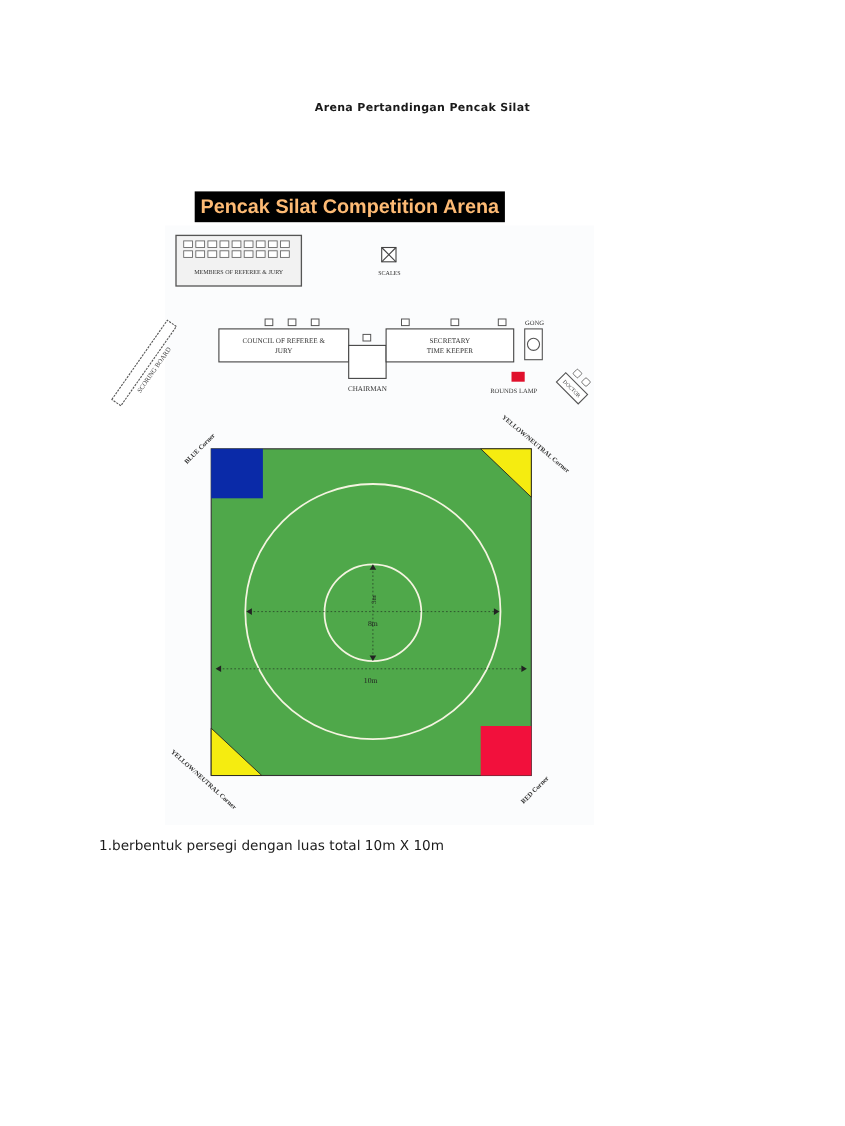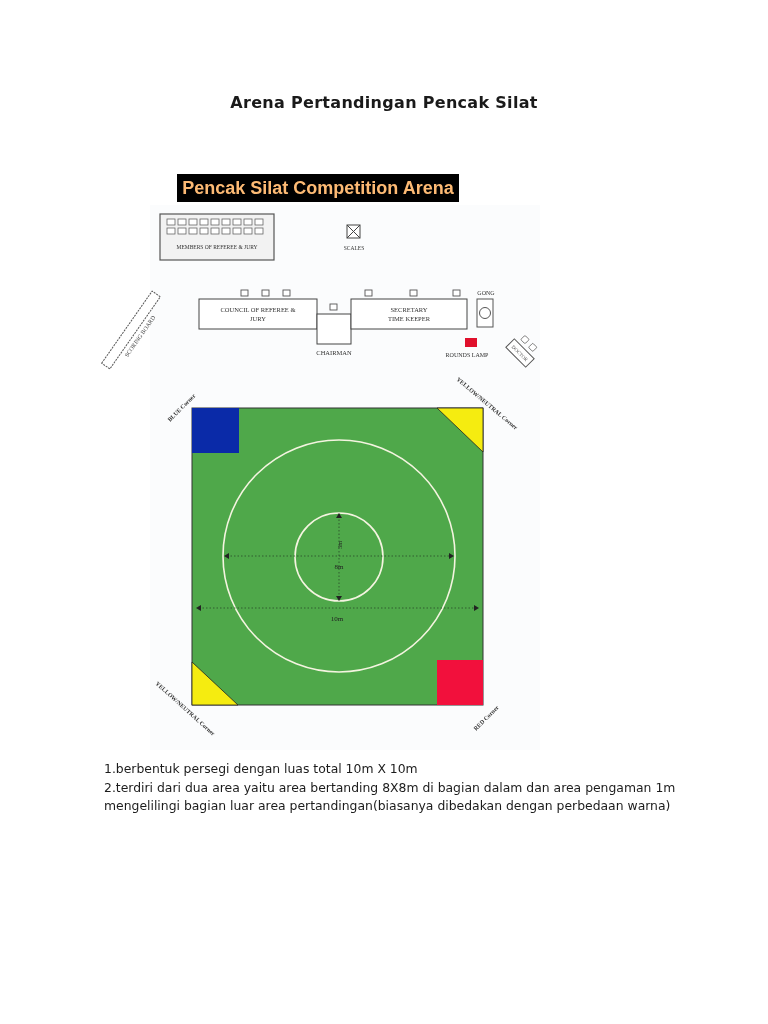--- a/index.html
+++ b/index.html
@@ -1,20 +1,20 @@
 <!DOCTYPE html>
 <html><head>
   <meta charset="utf-8">
   <style>
     html, body { margin: 0; padding: 0; background: #ffffff; }
     body { width: 768px; height: 1024px; position: relative; overflow: hidden; font-family: "DejaVu Sans", sans-serif; color: #222; }
-    .page-title { position: absolute; top: 93px; left: 0; width: 768px; text-align: center; font-size: 16px; font-weight: bold; letter-spacing: 0.3px; color: #1a1a1a; }
+    .page-title { position: absolute; top: 93px; left: 0; width: 768px; text-align: center; font-size: 10px; font-weight: bold; letter-spacing: 0.3px; color: #1a1a1a; }
     .banner { position: absolute; left: 177px; top: 174px; width: 282px; height: 28px; background: #000; color: #fdba74; font-family: "Liberation Sans", sans-serif; font-weight: bold; font-size: 18px; line-height: 28px; text-align: center; }
     .diagram { position: absolute; left: 0; top: 0; width: 768px; height: 760px; }
-    .body-text { position: absolute; left: 90px; top: 760px; width: 600px; font-size: 12.4px; line-height: 18.6px; color: #1c1c1c; margin-left: 14px; }
+    .body-text { position: absolute; left: 90px; top: 760px; width: 600px; font-size: 12.4px; line-height: 18.6px; color: #1c1c1c; }
     .body-text p { margin: 0; }
     svg text { font-family: "Liberation Serif", serif; }
   </style>
 </head>
 <body>
 
 <div class="page-title">Arena Pertandingan Pencak Silat</div>
 
 <div class="diagram">
   <svg width="768" height="760" viewBox="0 0 768 760" xmlns="http://www.w3.org/2000/svg">
@@ -137,14 +137,13 @@
     <text x="456" y="380" font-size="6" font-weight="bold" fill="#333" transform="rotate(40,456,380)">YELLOW/NEUTRAL Corner</text>
     <text x="155" y="684" font-size="6" font-weight="bold" fill="#333" transform="rotate(42,155,684)">YELLOW/NEUTRAL Corner</text>
     <text x="476" y="731" font-size="6" font-weight="bold" fill="#333" transform="rotate(-45,476,731)">RED Corner</text>
   </svg>
 </div>
 
 <div class="banner">Pencak Silat Competition Arena</div>
 
 <div class="body-text">
   <p>1.berbentuk persegi dengan luas total 10m X 10m</p>
-  <p>2.terdiri dari dua area yaitu area bertanding 8X8m di bagian dalam dan area pengaman 1m mengelilingi bagian luar area pertandingan(biasanya dibedakan dengan perbedaan warna)</p>
 </div>
 
 </body></html>

